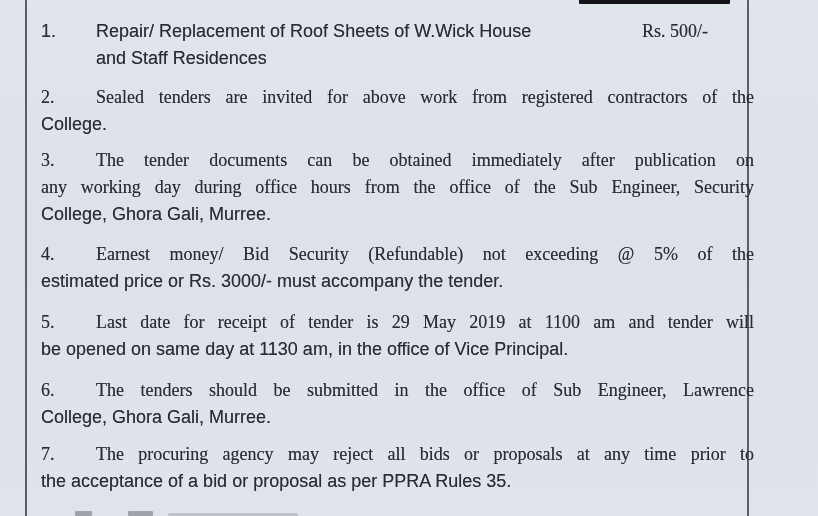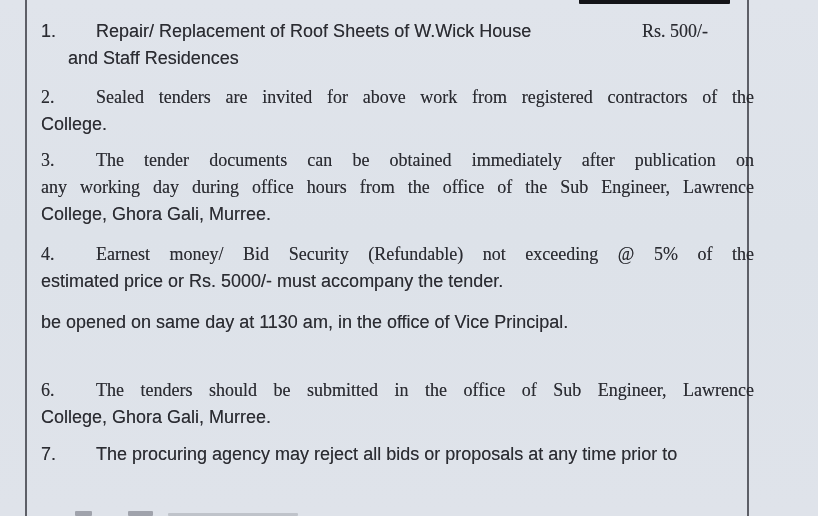--- a/index.html
+++ b/index.html
@@ -52,21 +52,21 @@
   .num {
     display: inline-block;
     width: 55px;
   }
   .line { white-space: normal; }
   .just .line:not(:last-child) {
     text-align: justify;
     text-align-last: justify;
     font-family: Liberation Serif, serif;
   }
-  .cont-indent { margin-left: 27px; }
+  .cont-indent { margin-left: 55px; }
   .fee {
     position: absolute;
     left: 601px;
     top: 0;
     line-height: 27px;
     font-family: Liberation Serif, serif;
   }
   .artifact {
     position: absolute;
     background: rgba(58, 60, 70, 0.38);
@@ -93,40 +93,42 @@
       <div class="fee">Rs. 500/-</div>
     </div>
 
     <div class="item just" style="top:84px">
       <div class="line"><span class="num">2.</span><span class="txt">Sealed tenders are invited for above work from registered contractors of the</span></div>
       <div class="line">College.</div>
     </div>
 
     <div class="item just" style="top:147px">
       <div class="line"><span class="num">3.</span><span class="txt">The tender documents can be obtained immediately after publication on</span></div>
-      <div class="line">any working day during office hours from the office of the Sub Engineer, Lawrence</div>
+      <div class="line">any working day during office hours from the office of the Sub Engineer, Security</div>
       <div class="line">College, Ghora Gali, Murree.</div>
     </div>
 
     <div class="item just" style="top:241px">
       <div class="line"><span class="num">4.</span><span class="txt">Earnest money/ Bid Security (Refundable) not exceeding @ 5% of the</span></div>
-      <div class="line">estimated price or Rs. 5000/- must accompany the tender.</div>
+      <div class="line">estimated price or Rs. 3000/- must accompany the tender.</div>
     </div>
 
     <div class="item just" style="top:309px">
+      <div class="line"><span class="num">5.</span><span class="txt">Last date for receipt of tender is 29 May 2019 at 1100 am and tender will</span></div>
       <div class="line">be opened on same day at 1130 am, in the office of Vice Principal.</div>
     </div>
 
     <div class="item just" style="top:377px">
       <div class="line"><span class="num">6.</span><span class="txt">The tenders should be submitted in the office of Sub Engineer, Lawrence</span></div>
       <div class="line">College, Ghora Gali, Murree.</div>
     </div>
 
     <div class="item just" style="top:441px">
       <div class="line"><span class="num">7.</span><span class="txt">The procuring agency may reject all bids or proposals at any time prior to</span></div>
+      <div class="line">the acceptance of a bid or proposal as per PPRA Rules 35.</div>
     </div>
 
   </div>
 
   <div class="artifact a1"></div>
   <div class="artifact a2"></div>
   <div class="artifact a3"></div>
 
 </div>
 

